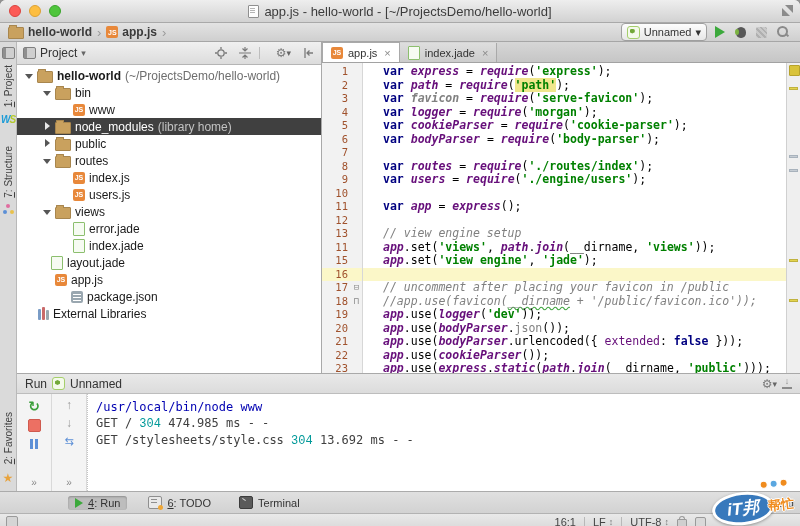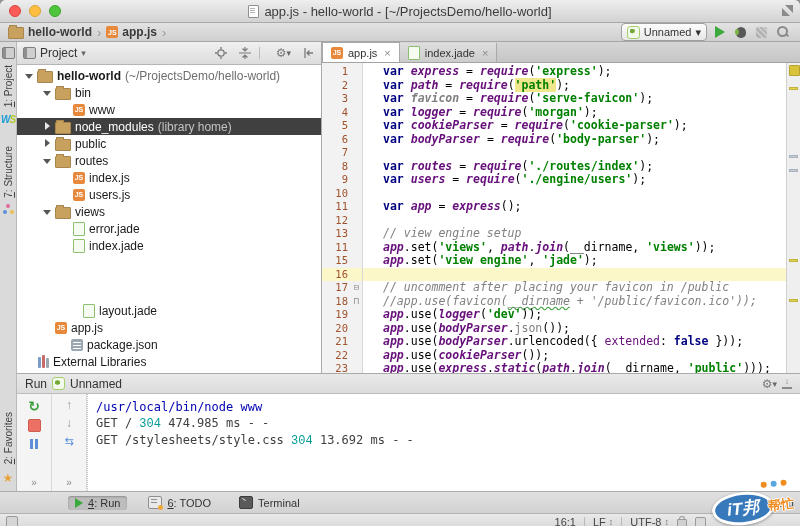--- a/index.html
+++ b/index.html
@@ -326,21 +326,21 @@
               <div class="tree-row" style="padding-left: 42px;">
                 <span class="arrow none"></span>
                 <span class="ic ic-jade"></span>
                 <span class="tlabel">error.jade</span>
               </div>
               <div class="tree-row" style="padding-left: 42px;">
                 <span class="arrow none"></span>
                 <span class="ic ic-jade"></span>
                 <span class="tlabel">index.jade</span>
               </div>
-              <div class="tree-row" style="padding-left: 52px; margin-top: 48px;">
+              <div class="tree-row" style="padding-left: 20px;">
                 <span class="arrow none"></span>
                 <span class="ic ic-jade"></span>
                 <span class="tlabel">layout.jade</span>
               </div>
               <div class="tree-row" style="padding-left: 24px;">
                 <span class="arrow none"></span>
                 <span class="ic ic-js">JS</span>
                 <span class="tlabel">app.js</span>
               </div>
               <div class="tree-row" style="padding-left: 40px;">

